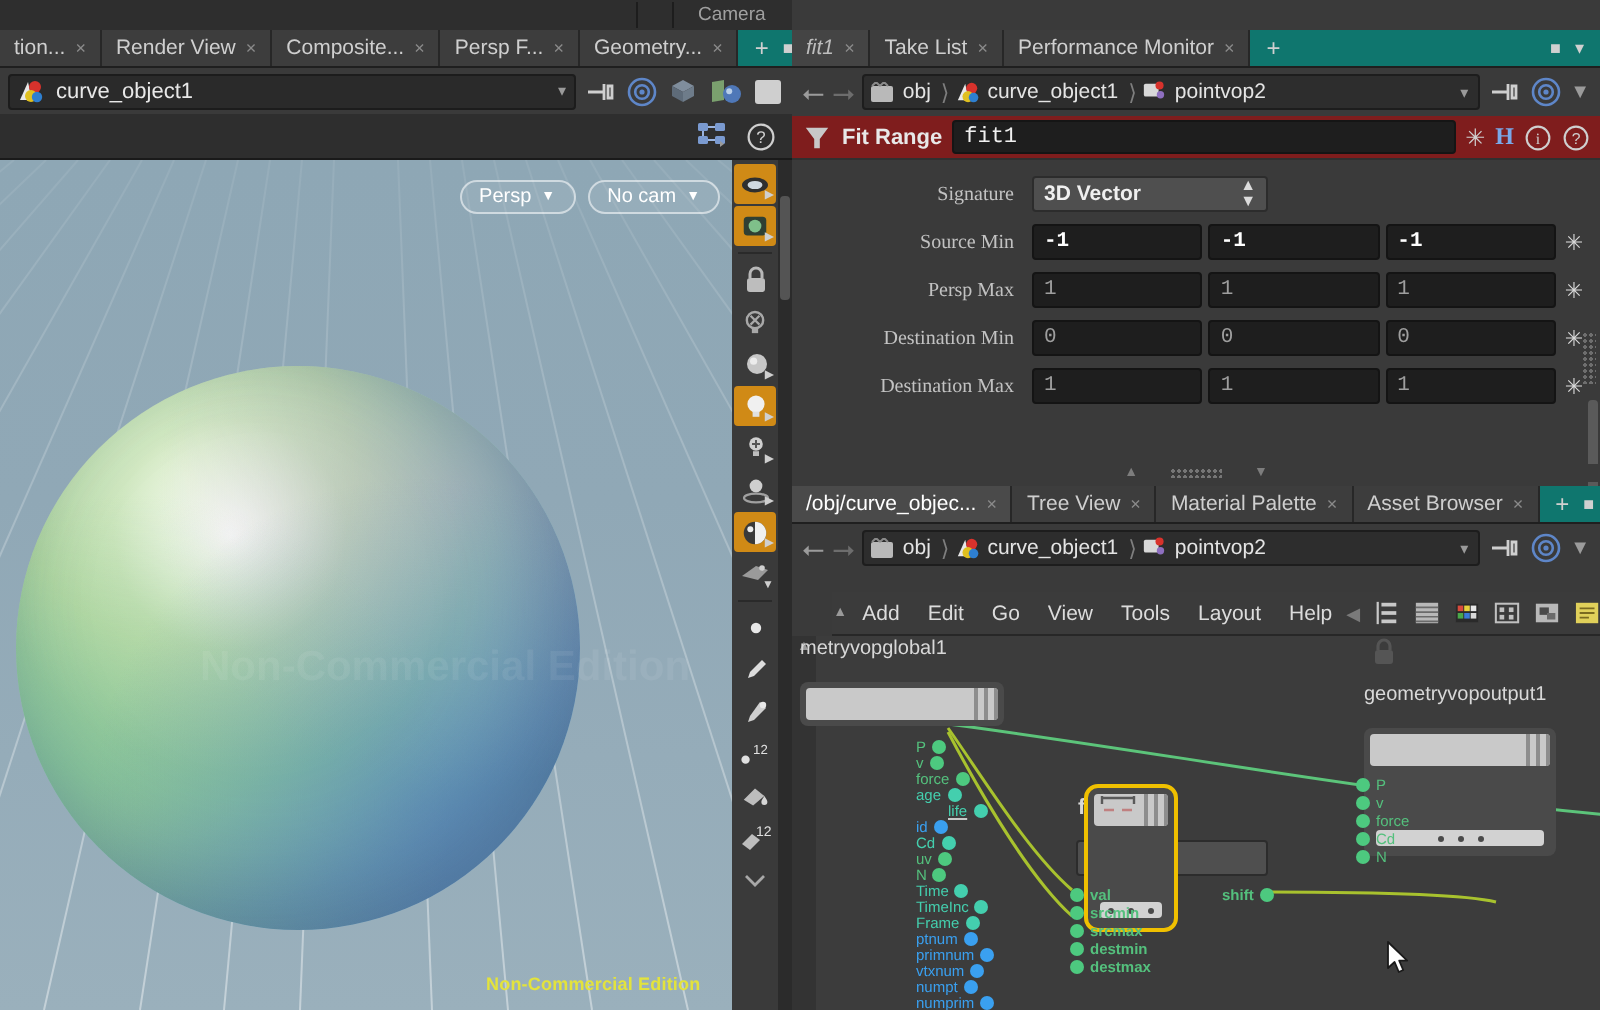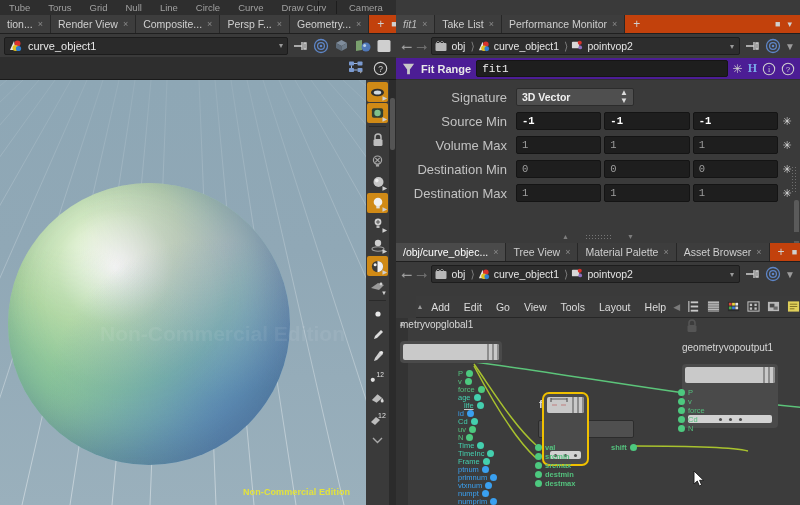--- a/index.html
+++ b/index.html
@@ -19,21 +19,21 @@
     background:#2e2e2e; overflow:hidden;
   }
   .shelf-group{ position:absolute; top:0; height:15px; display:flex; align-items:center; }
   .shelf-tool{
     color:#a0a0a0; font-size:9.5px; padding:0 9px; white-space:nowrap; line-height:15px;
   }
   .shelf-sep{ position:absolute; top:1px; width:1px; height:13px; background:#1d1d1d; }
 
   
   .tabrow{
-    position:absolute; height:19px; background:#c2410c;
+    position:absolute; height:19px; background:#0f766e;
     border-bottom:1px solid #1f1f1f; display:flex; align-items:stretch;
   }
   .ptab{
     display:flex; align-items:center; gap:5px;
     padding:0 7px; font-size:10.5px; color:#cfcfcf;
     border-right:1px solid #272727;
     background:#3d3d3d; white-space:nowrap;
   }
   .ptab.active{ background:#4a4a4a; color:#fff; }
   .ptab.current-name{ font-style:italic; color:#bdbdbd; background:#444; }
@@ -132,34 +132,34 @@
   .crumbs{
     flex:1; height:18px; background:#2d2d2d; border:1px solid #1d1d1d; border-radius:2px;
     display:flex; align-items:center; padding:0 3px; gap:2px; overflow:hidden;
   }
   .crumb{ display:flex; align-items:center; gap:4px; color:#e4e4e4; font-size:10.5px; white-space:nowrap; }
   .crumb .sep{ color:#7e7e7e; font-size:11px; margin:0 1px; }
   .crumbs .caret{ margin-left:auto; color:#9a9a9a; font-size:8px; padding-right:2px; }
 
   .nodehdr{
     position:absolute; left:0; top:58px; width:404px; height:22px;
-    background:#4c1d95; display:flex; align-items:center; gap:5px; padding:0 5px;
+    background:#7f1d1d; display:flex; align-items:center; gap:5px; padding:0 5px;
     border-bottom:1px solid #303030;
   }
   .nodehdr .lbl{ font-weight:bold; color:#e8e8e8; font-size:11px; }
   .nodename{
     flex:1; height:17px; background:#1e1e1e; border:1px solid #151515; border-radius:2px;
     color:#f0f0f0; font-family:"Liberation Mono", monospace; font-size:11px;
     display:flex; align-items:center; padding:0 5px;
   }
   .hicon{ font-size:12px; color:#cfcfcf; }
 
   .params{ position:absolute; left:0; top:80px; width:404px; height:150px; background:#3a3a3a; padding-top:7px; }
   .prow{ display:flex; align-items:center; height:20px; margin-bottom:4px; padding:0 4px; }
-  .plabel{ width:116px; text-align:right; padding-right:9px; color:#c2c2c2; font-size:13px; }
+  .plabel{ width:116px; text-align:right; padding-right:9px; color:#c2c2c2; font-size:10px;font-family:Liberation Serif, serif; }
   .pfields{ display:flex; gap:3px; flex:1; }
   .pfield{
     flex:1; height:18px; background:#1e1e1e; border:1px solid #141414; border-radius:2px;
     color:#9e9e9e; font-family:"Liberation Mono", monospace; font-size:10.5px;
     display:flex; align-items:center; padding:0 5px;
   }
   .pfield.bold{ color:#ffffff; font-weight:bold; }
   .gear{ width:18px; text-align:center; color:#d8d8d8; font-size:11px; }
   .sel{
     height:18px; background:#4f4f4f; border:1px solid #2c2c2c; border-radius:2px;
@@ -237,30 +237,20 @@
   .port.rightside{ flex-direction:row-reverse; }
 
   .cursor{ position:absolute; left:693px; top:470px; width:12px; height:18px; }
 </style>
 </head>
 <body>
 
 <div id="app">
 
   <div class="shelf">
-    <div class="shelf-group" style="left:0;">
-      <span class="shelf-tool">Tube</span>
-      <span class="shelf-tool">Torus</span>
-      <span class="shelf-tool">Grid</span>
-      <span class="shelf-tool">Null</span>
-      <span class="shelf-tool">Line</span>
-      <span class="shelf-tool">Circle</span>
-      <span class="shelf-tool">Curve</span>
-      <span class="shelf-tool">Draw Curv</span>
-    </div>
     <div class="shelf-sep" style="left:318px;"></div>
     <div class="shelf-sep" style="left:336px;"></div>
     <div class="shelf-group" style="left:340px;">
       <span class="shelf-tool">Camera</span>
       <span class="shelf-tool">Point Light</span>
       <span class="shelf-tool">Spot Light</span>
       <span class="shelf-tool">Area Light</span>
       <span class="shelf-tool" style="padding-left:20px;">Light</span>
       <span class="shelf-tool">Volume Light</span>
       <span class="shelf-tool">Distant Light</span>
@@ -391,20 +381,30 @@
         <line x1="327" y1="0" x2="700" y2="425"></line>
           <line x1="343" y1="0" x2="790" y2="425"></line>
         <line x1="359" y1="0" x2="880" y2="425"></line>
       </g>
     </svg>
 
     <div class="sphere">
       <div class="sphere-tint"></div>
     </div>
 
+    <div class="persp-btns">
+      <div class="pill">
+        <span>Persp</span>
+        <span class="dn">▼</span>
+      </div>
+      <div class="pill">
+        <span>No cam</span>
+        <span class="dn">▼</span>
+      </div>
+    </div>
   </div>
 
   <div class="watermark">Non-Commercial Edition</div>
 
   <div class="vtoolbar">
     <div class="vtool on">
       <svg width="15" height="13" viewBox="0 0 16 14">
           <ellipse cx="8" cy="7" rx="7" ry="4" fill="#2f2f2f"></ellipse>
           <ellipse cx="8" cy="7" rx="4" ry="2.2" fill="#cfd8e0"></ellipse>
         </svg>
@@ -623,21 +623,21 @@
         <div class="plabel">Source Min</div>
         <div class="pfields">
           <div class="pfield bold">-1</div>
           <div class="pfield bold">-1</div>
           <div class="pfield bold">-1</div>
         </div>
         <div class="gear">✳</div>
       </div>
 
       <div class="prow">
-        <div class="plabel">Volume Max</div>
+        <div class="plabel">Persp Max</div>
         <div class="pfields">
           <div class="pfield">1</div>
           <div class="pfield">1</div>
           <div class="pfield">1</div>
         </div>
         <div class="gear">✳</div>
       </div>
 
       <div class="prow">
         <div class="plabel">Destination Min</div>
@@ -821,21 +821,21 @@
           <span class="lbl">v</span>
         </div>
       <div class="port rightside" style="left:58px; top:44px;">
           <span class="dot"></span>
           <span class="lbl">force</span>
         </div>
       <div class="port rightside" style="left:58px; top:52px;">
           <span class="dot teal"></span>
           <span class="lbl teal">age</span>
         </div>
-      <div class="port rightside" style="left:64px; top:60px;text-decoration:underline;">
+      <div class="port rightside" style="left:74px; top:60px;text-decoration:underline;">
           <span class="dot teal"></span>
           <span class="lbl teal">life</span>
         </div>
       <div class="port rightside" style="left:58px; top:68px;">
           <span class="dot blue"></span>
           <span class="lbl blue">id</span>
         </div>
       <div class="port rightside" style="left:58px; top:76px;">
           <span class="dot teal"></span>
           <span class="lbl teal">Cd</span>

